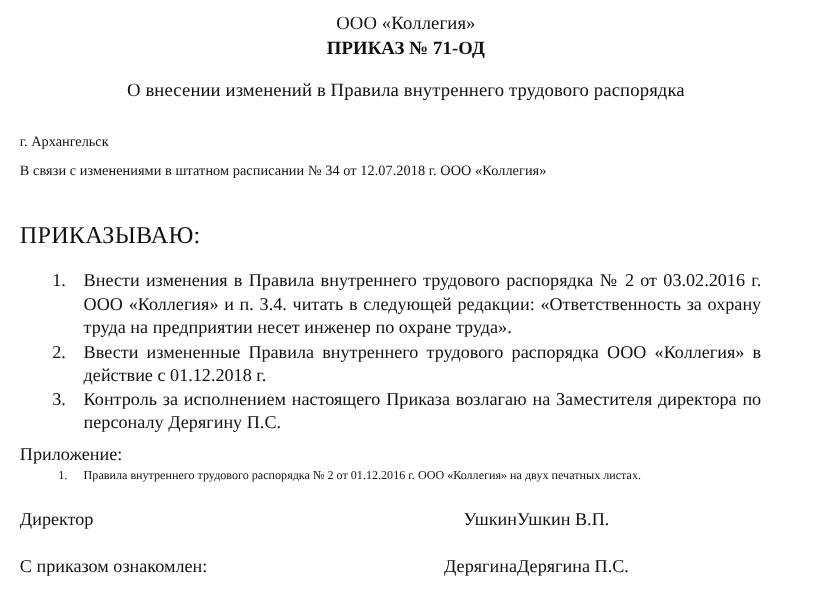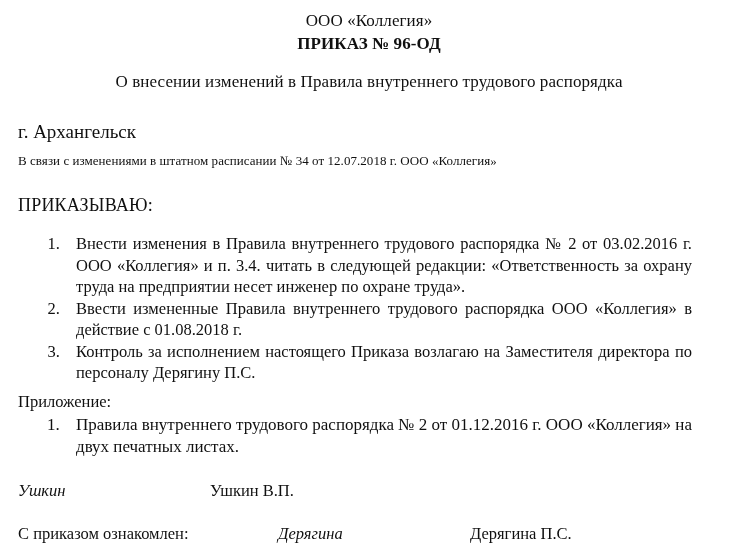--- a/index.html
+++ b/index.html
@@ -43,37 +43,37 @@
     font-size: 17px;
     margin-top: 15px;
     letter-spacing: .1px;
   }
 
   
   .place-date-row {
     display: flex;
     justify-content: space-between;
     align-items: baseline;
-    font-size: 19px;
+    font-size: 13px;
     margin-top: 28px;
     padding-right: 0px;
     flex-direction: column;
   }
   .place { }
   .date { padding-right: 28px; }
 
   
   .preamble {
     font-size: 13px;
     margin-top: 10px;
     letter-spacing: .05px;
   }
   .directive-word {
-    font-size: 18px;
-    margin-top: 26px;
+    font-size: 22px;
+    margin-top: 38px;
     letter-spacing: .2px;
   }
 
   
   ol.clauses {
     margin: 17px 0 0 0;
     padding: 0 28px 0 46px;
     list-style-position: outside;
   }
   ol.clauses > li {
@@ -90,21 +90,21 @@
   
   .appendix-label {
     font-size: 16.5px;
     margin-top: 9px;
   }
   ol.appendix-list {
     margin: 2px 0 0 0;
     padding: 0 28px 0 46px;
   }
   ol.appendix-list > li {
-    font-size: 17px;
+    font-size: 11px;
     line-height: 1.30;
     text-align: justify;
     padding-left: 12px;
   }
 
   
   .signatures {
     margin-top: 22px;
   }
   .sign-row {
@@ -113,59 +113,60 @@
     font-size: 16.5px;
     margin-bottom: 23px;
   }
   .sign-role {
     width: 260px;
     flex: 0 0 260px;
   }
   .sign-autograph {
     width: 192px;
     flex: 0 0 192px;
-    font-style: italic;
+    text-align: right;
   }
   .sign-name {
     flex: 1 1 auto;
   }
 </style>
 </head>
 <body>
 
 <div class="page">
 
   <div class="doc-header">
     <div class="org-name">ООО «Коллегия»</div>
-    <div class="order-title">ПРИКАЗ № 96-ОД</div>
+    <div class="order-title">ПРИКАЗ № 71-ОД</div>
     <div class="order-subject">О внесении изменений в Правила внутреннего трудового распорядка</div>
   </div>
 
   <div class="place-date-row">
     <div class="place">г. Архангельск</div>
   </div>
 
   <div class="preamble">В связи с изменениями в штатном расписании № 34 от 12.07.2018 г. ООО «Коллегия»</div>
 
   <div class="directive-word">ПРИКАЗЫВАЮ:</div>
 
   <ol class="clauses">
     <li>Внести изменения в Правила внутреннего трудового распорядка № 2 от 03.02.2016 г. ООО «Коллегия» и п. 3.4. читать в следующей редакции: «Ответственность за охрану труда на предприятии несет инженер по охране труда».</li>
-    <li>Ввести измененные Правила внутреннего трудового распорядка ООО «Коллегия» в действие с 01.08.2018 г.</li>
+    <li>Ввести измененные Правила внутреннего трудового распорядка ООО «Коллегия» в действие с 01.12.2018 г.</li>
     <li>Контроль за исполнением настоящего Приказа возлагаю на Заместителя директора по персоналу Дерягину П.С.</li>
   </ol>
 
   <div class="appendix-label">Приложение:</div>
 
   <ol class="appendix-list">
     <li>Правила внутреннего трудового распорядка № 2 от 01.12.2016 г. ООО «Коллегия» на двух печатных листах.</li>
   </ol>
 
   <div class="signatures">
     <div class="sign-row">
+      <div class="sign-role">Директор</div>
       <div class="sign-autograph">Ушкин</div>
       <div class="sign-name">Ушкин В.П.</div>
     </div>
     <div class="sign-row">
       <div class="sign-role">С приказом ознакомлен:</div>
       <div class="sign-autograph">Дерягина</div>
       <div class="sign-name">Дерягина П.С.</div>
     </div>
   </div>
 

